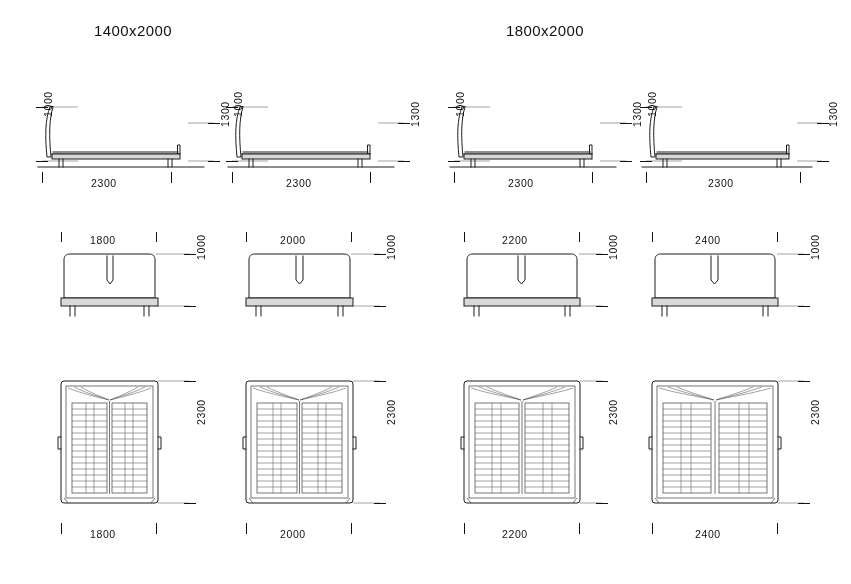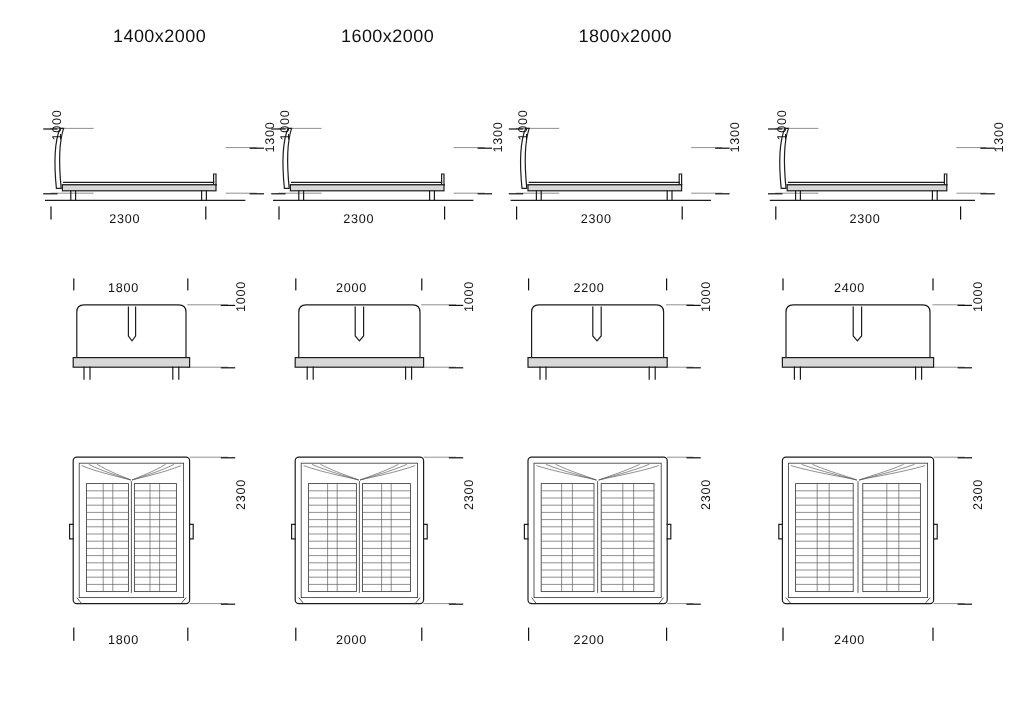--- a/index.html
+++ b/index.html
@@ -171,21 +171,20 @@
       <div class="tick h" style="left:156px; top:128px; width:12px;"></div>
     </div>
     <div class="blk" style="top:523px">
       <div class="tick v" style="left:33px; top:0; height:11px;"></div>
       <div class="tick v" style="left:128px; top:0; height:11px;"></div>
       <div class="dimtext" style="left:62px; top:5px;">1800</div>
     </div>
   </div>
 
   <div class="col" style="left:218px">
-    <div class="col-title">1600x2000</div>
 
     <div class="blk" style="top:95px">
       <svg width="210" height="85" viewBox="0 0 210 85">
         <path class="ln-hair" d="M14 12 L50 12 M14 66 L50 66"></path>
         <path class="ln-hair" d="M160 28 L186 28 M160 66 L186 66"></path>
         <path class="ln" d="M22 12 C17 24 17 42 19 62 L23 62 C21 42 21 24 25 12 Z" fill="#fff"></path>
         <path class="ln" d="M25 57 L150 57"></path>
         <path class="ln" d="M24 59 L152 59"></path>
         <path class="ln" d="M150 50 L152 50 L152 59 L150 59 Z" fill="#fff"></path>
         <rect class="fill-dk" x="24" y="59" width="128" height="5"></rect>
@@ -246,21 +245,21 @@
       <div class="tick h" style="left:156px; top:6px; width:12px;"></div>
       <div class="tick h" style="left:156px; top:128px; width:12px;"></div>
     </div>
     <div class="blk" style="top:523px">
       <div class="tick v" style="left:28px; top:0; height:11px;"></div>
       <div class="tick v" style="left:133px; top:0; height:11px;"></div>
       <div class="dimtext" style="left:62px; top:5px;">2000</div>
     </div>
   </div>
 
-  <div class="col" style="left:416px">
+  <div class="col" style="left:440px">
     <div class="col-title">1800x2000</div>
 
     <div class="blk" style="top:95px">
       <svg width="210" height="85" viewBox="0 0 210 85">
         <path class="ln-hair" d="M14 12 L50 12 M14 66 L50 66"></path>
         <path class="ln-hair" d="M160 28 L186 28 M160 66 L186 66"></path>
         <path class="ln" d="M22 12 C17 24 17 42 19 62 L23 62 C21 42 21 24 25 12 Z" fill="#fff"></path>
         <path class="ln" d="M25 57 L150 57"></path>
         <path class="ln" d="M24 59 L152 59"></path>
         <path class="ln" d="M150 50 L152 50 L152 59 L150 59 Z" fill="#fff"></path>

